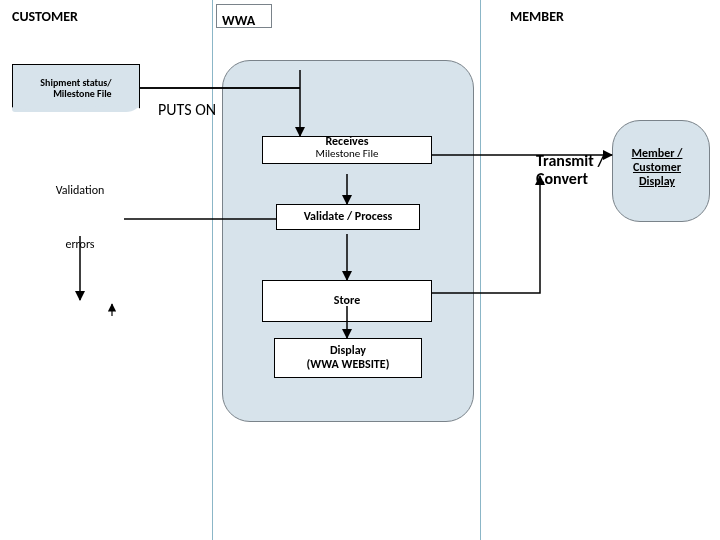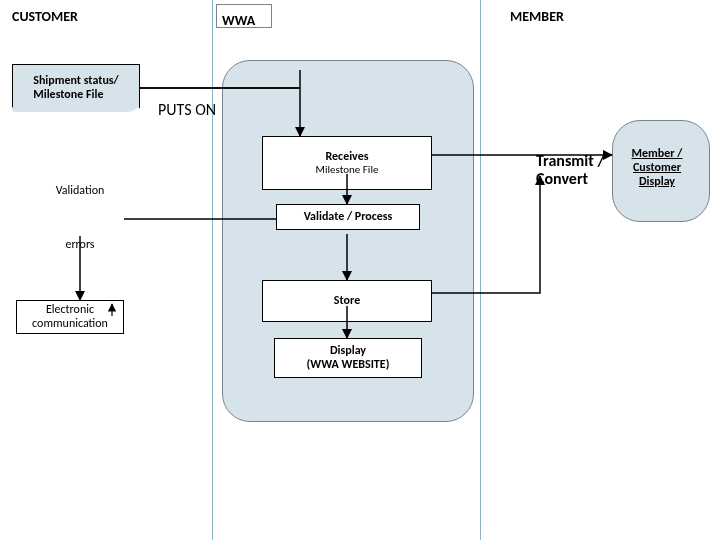--- a/index.html
+++ b/index.html
@@ -65,22 +65,22 @@
     position: absolute;
     inset: 0;
     background: #d7e3eb;
     clip-path: polygon(0% 0%, 100% 0%, 100% 92%, 90% 88%, 78% 86%, 66% 88%, 54% 92%, 42% 96%, 30% 98%, 18% 97%, 8% 94%, 0% 90%);
     border: 1px solid #000;
   }
   .doc-label {
     position: relative;
     z-index: 1;
     font-weight: 600;
-    font-size: 12px;
-    text-align: left;
+    font-size: 10px;
+    text-align: right;
   }
   .bold { font-weight: 700; }
   .small { font-size: 11px; }
   .label-free {
     position: absolute;
     font-size: 16px;
   }
   svg.arrows {
     position: absolute;
     left: 0; top: 0;
@@ -110,43 +110,39 @@
   <div class="doc-box" style="left:12px; top:64px; width:128px; height:48px;">
     <div class="doc-shape"></div>
     <div class="doc-label">
       <div>Shipment status/</div>
       <div>Milestone File</div>
     </div>
   </div>
 
   <div class="label-free" style="left:158px; top:100px;">PUTS ON</div>
 
-  <div class="box" style="left:262px; top:136px; width:170px; height:54px;">
+  <div class="box" style="left:262px; top:136px; width:170px; height:28px;justify-content:flex-end;">
     <span class="bold">Receives</span>
     <span class="small">Milestone File</span>
   </div>
 
   <div class="box bold" style="left:276px; top:204px; width:144px; height:26px;">Validate / Process</div>
 
   <div class="box bold" style="left:262px; top:280px; width:170px; height:42px;">Store</div>
 
   <div class="box" style="left:274px; top:338px; width:148px; height:40px;">
     <span class="bold">Display</span>
     <span class="bold">(WWA WEBSITE)</span>
   </div>
 
   <div class="box" style="left:38px; top:200px; width:84px; height:36px; border:none;gap:40px;">
     <span>Validation</span>
     <span>errors</span>
   </div>
 
-  <div class="box" style="left:16px; top:300px; width:108px; height:34px;">
-    <span>Electronic</span>
-    <span>communication</span>
-  </div>
 
   <div class="label-free bold" style="left:536px; top:152px; width:70px; text-align:left; line-height:1.15;">
     <div>Transmit /</div>
     <div>Convert</div>
   </div>
 
   <div class="box" style="left:620px; top:140px; width:74px; height:56px; border:none; background:transparent;text-decoration:underline;">
     <span class="bold">Member /</span>
     <span class="bold">Customer</span>
     <span class="bold">Display</span>

